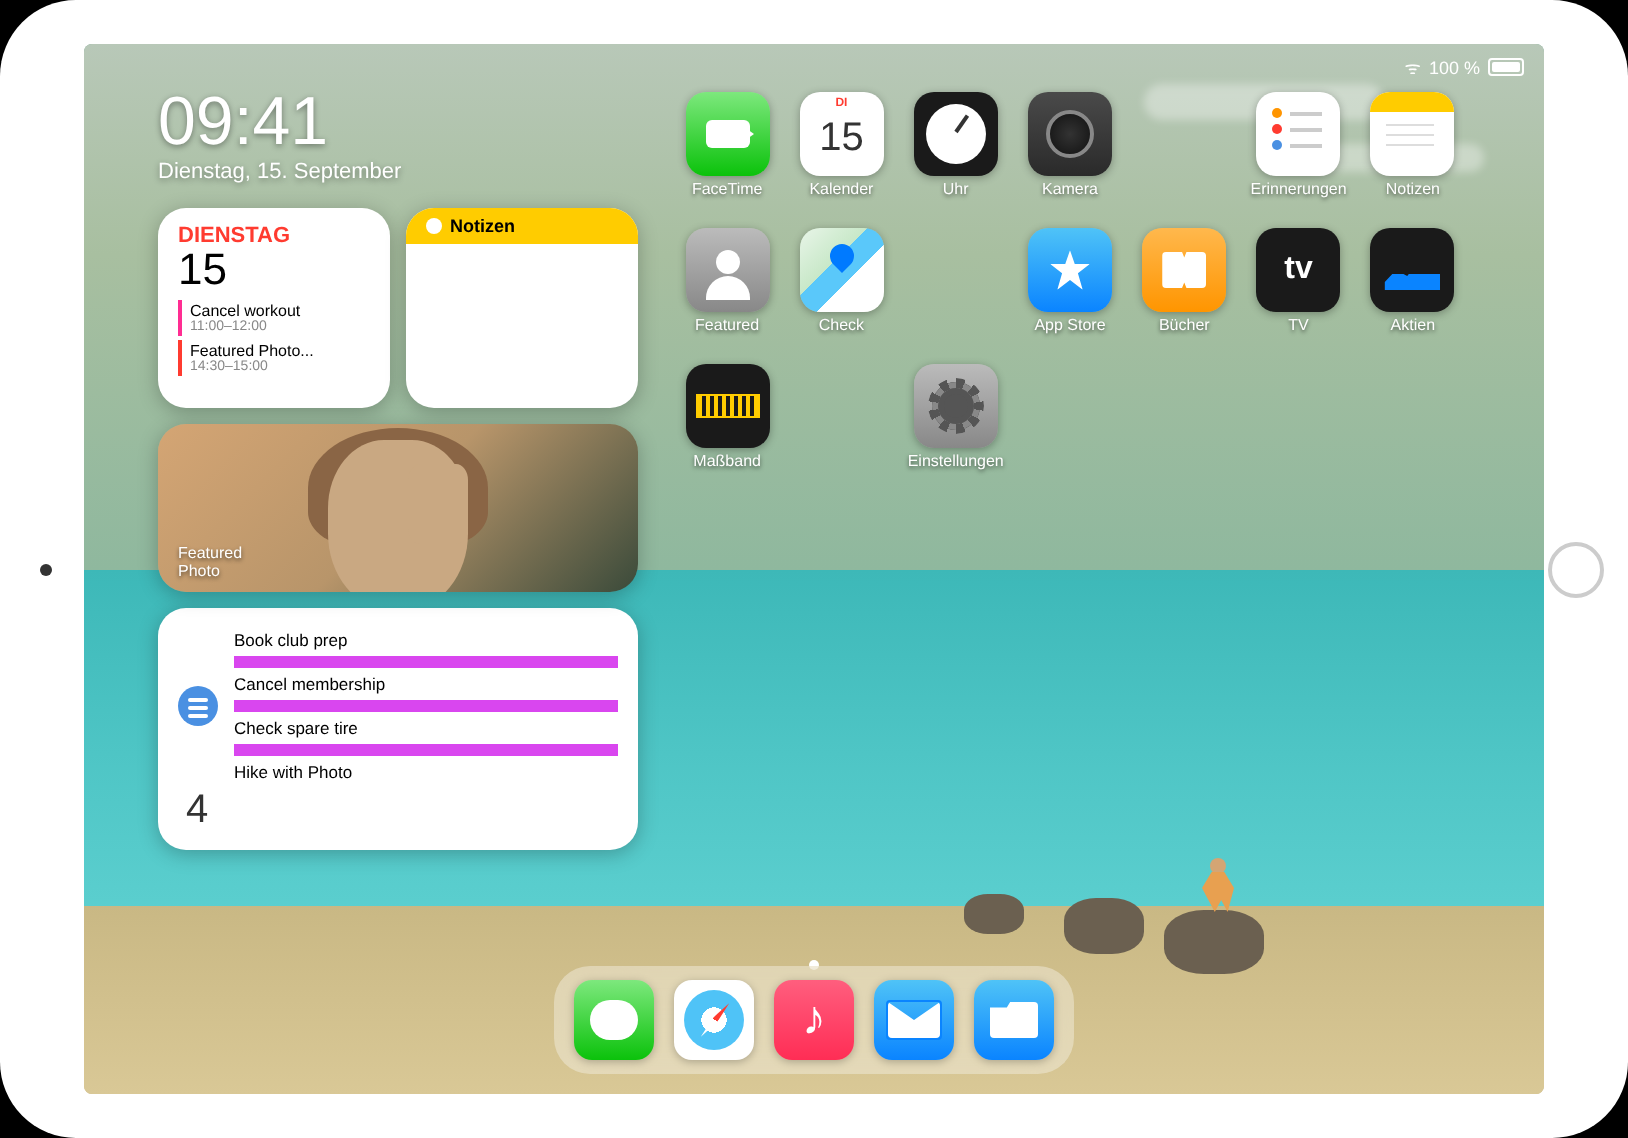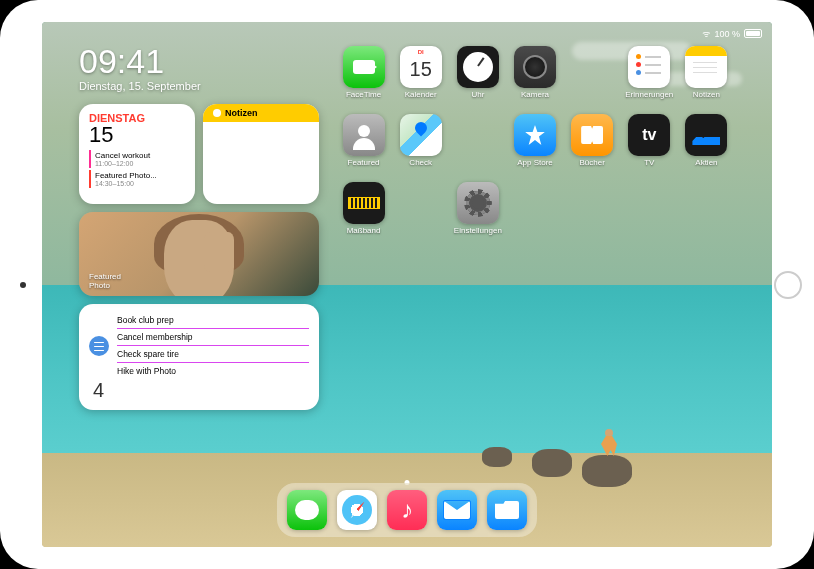--- a/index.html
+++ b/index.html
@@ -50,21 +50,21 @@
 .w-photo .label{position:absolute;bottom:6px;left:10px;color:#fff;font-size:8px;text-shadow:0 1px 2px rgba(0,0,0,0.6)}
 .w-photo .face{position:absolute;top:8px;left:50%;transform:translateX(-50%);width:70px;height:85px;background:#c9a882;border-radius:40% 40% 45% 45%}
 .w-photo .hair{position:absolute;top:2px;left:50%;transform:translateX(-50%);width:90px;height:60px;background:#8a6545;border-radius:50% 50% 30% 30%}
 .w-photo .hand{position:absolute;top:20px;left:52%;width:30px;height:40px;background:#c9a882;border-radius:20%}
 .w-rem{width:240px;padding:8px 10px}
 .w-rem .row{display:flex;align-items:center;gap:8px}
 .w-rem .ico{width:20px;height:20px;border-radius:50%;background:#4a90e2;display:flex;align-items:center;justify-content:center;flex-shrink:0;position:relative}
 .w-rem .ico::before,.w-rem .ico::after{content:"";position:absolute;background:#fff;height:1.5px;border-radius:1px}
 .w-rem .ico::before{width:10px;top:6px;left:5px;box-shadow:0 4px 0 #fff,0 8px 0 #fff}
 .w-rem .items{flex:1}
-.w-rem .item{font-size:8.5px;padding:3px 0;border-bottom:1px solid #d946ef}
+.w-rem .item{font-size:8.5px;padding:3px 0;border-bottom:6px solid #d946ef}
 .w-rem .item:last-child{border:none}
 .w-rem .count{font-size:20px;font-weight:300;align-self:flex-end;color:#333}
 .grid{flex:1;display:grid;grid-template-columns:repeat(7,1fr);grid-auto-rows:66px;gap:2px 0;padding-top:2px}
 .app{display:flex;flex-direction:column;align-items:center;gap:2px;cursor:pointer}
 .app .ic{width:42px;height:42px;border-radius:10px;box-shadow:0 1px 4px rgba(0,0,0,0.3);display:flex;align-items:center;justify-content:center;font-size:22px;position:relative;overflow:hidden}
 .app .lbl{font-size:8px;color:#fff;text-shadow:0 1px 2px rgba(0,0,0,0.6);text-align:center;white-space:nowrap}
 .dock{position:absolute;bottom:10px;left:50%;transform:translateX(-50%);background:rgba(255,255,255,0.35);backdrop-filter:blur(20px);border-radius:18px;padding:7px 10px;display:flex;gap:10px}
 .dock .ic{width:40px;height:40px;border-radius:9px;box-shadow:0 1px 4px rgba(0,0,0,0.25);display:flex;align-items:center;justify-content:center;position:relative;overflow:hidden;cursor:pointer}
 .pager{position:absolute;bottom:62px;left:50%;transform:translateX(-50%);width:5px;height:5px;background:#fff;border-radius:50%}
 

